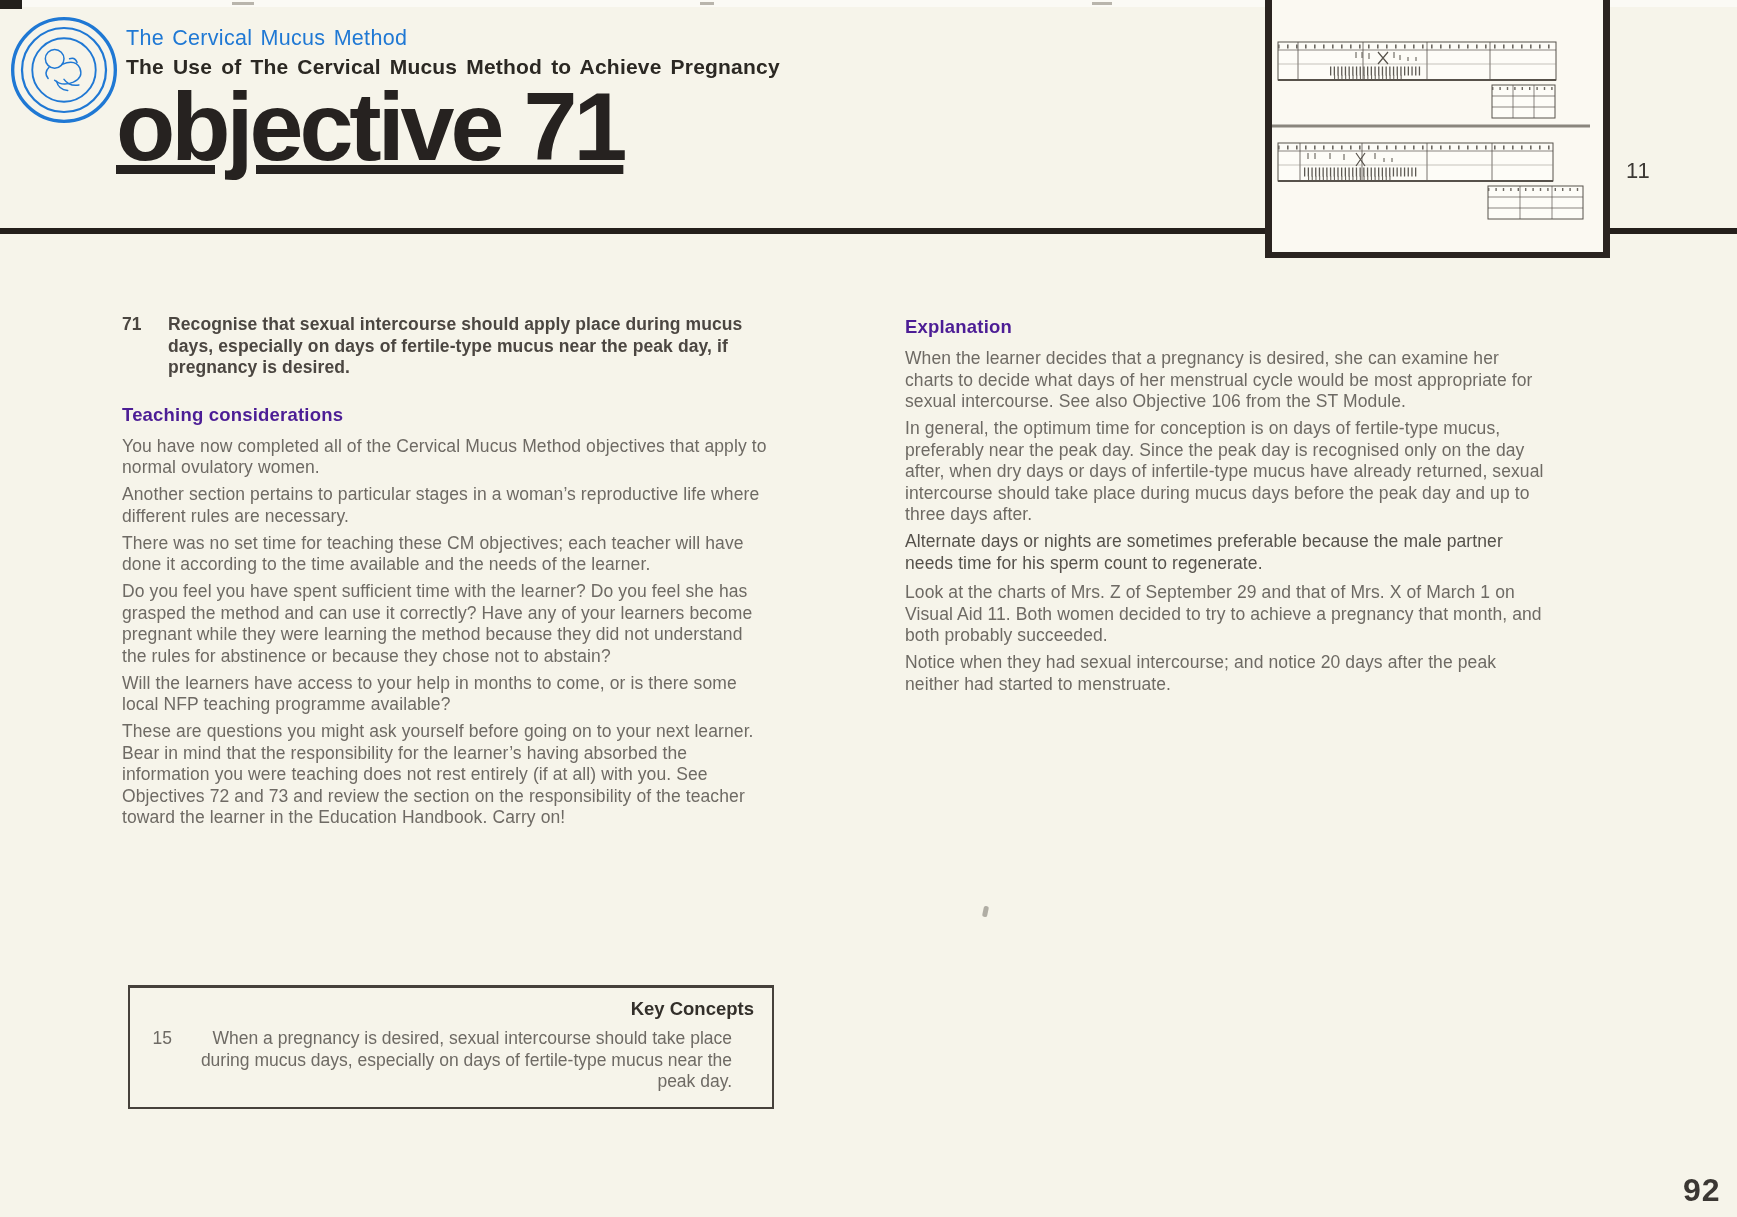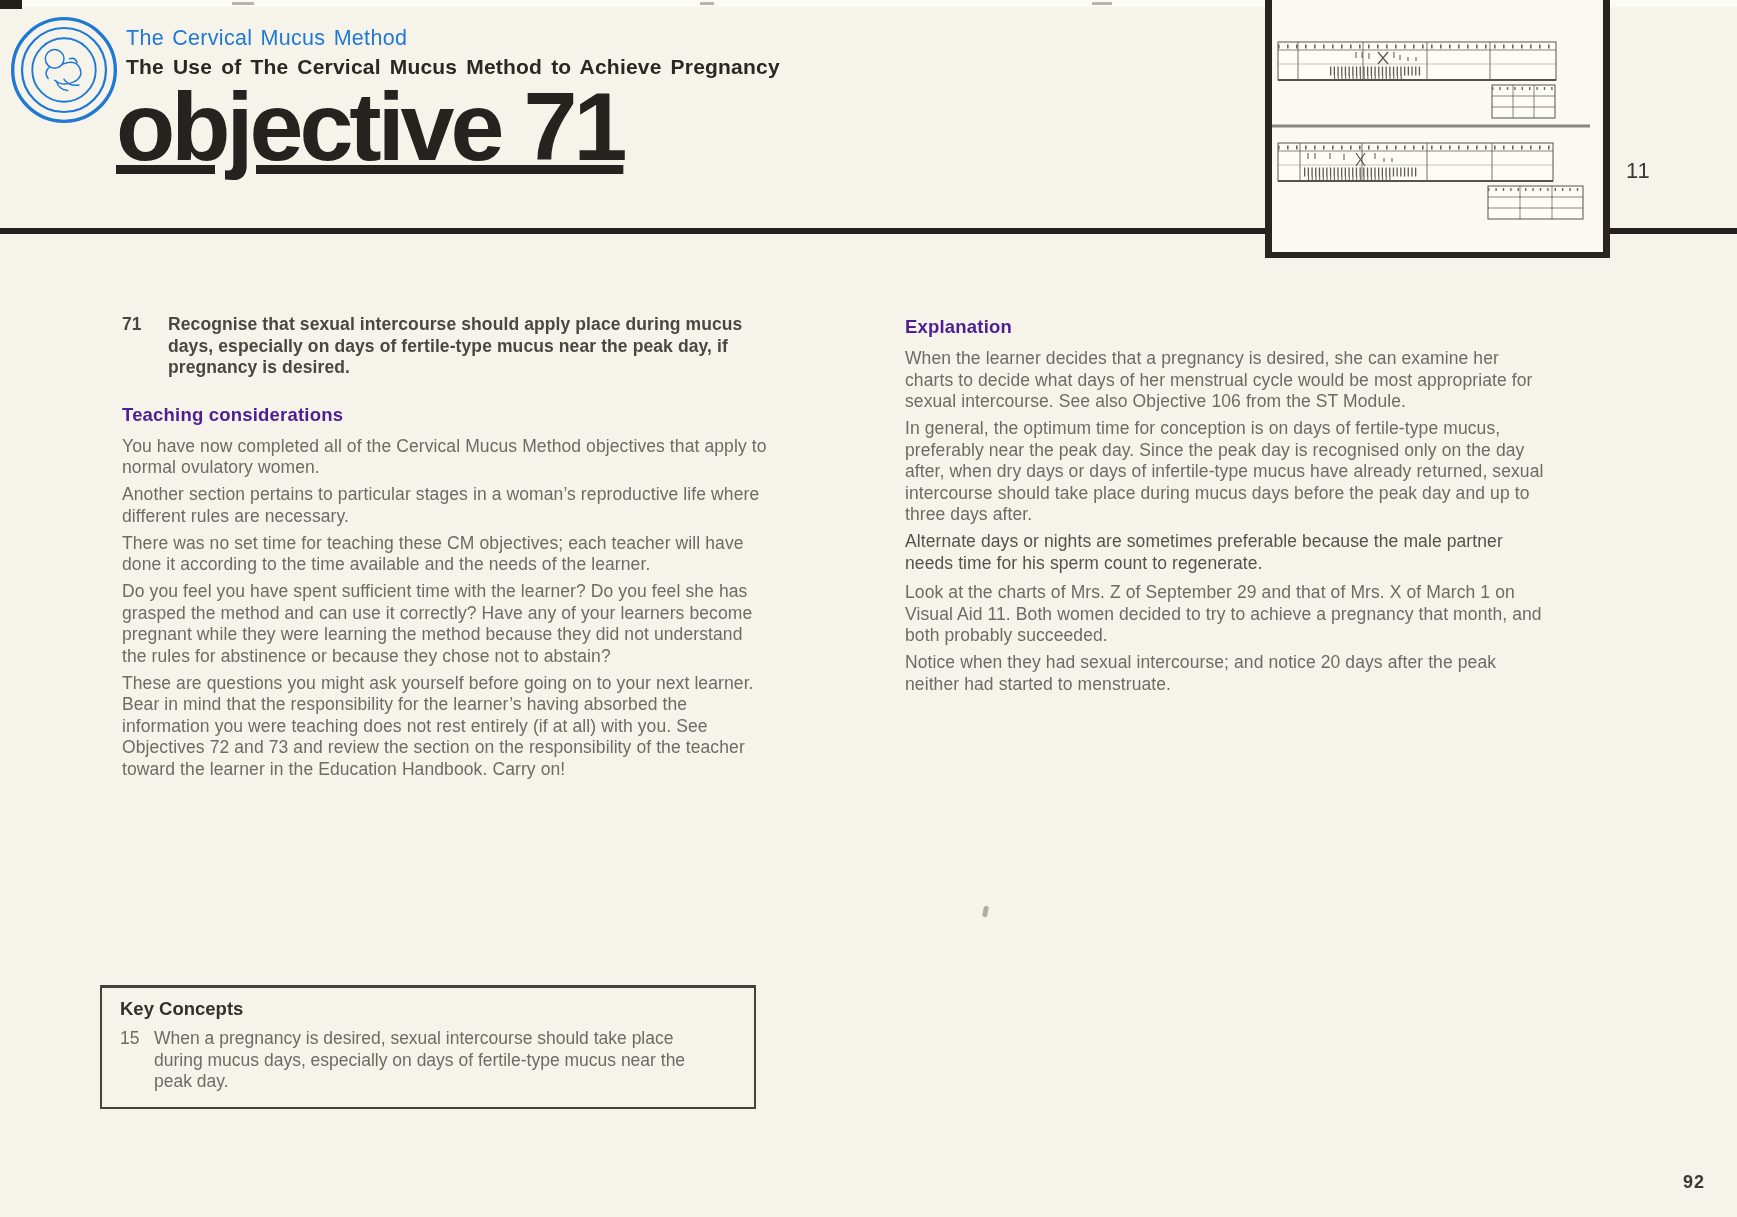--- a/index.html
+++ b/index.html
@@ -48,30 +48,31 @@
   .col-right{left:905px;top:316px;width:640px;}
   .statement-row{display:flex;margin-bottom:25px;color:#4b4641;font-weight:bold;letter-spacing:.1px;}
   .statement-num{width:46px;flex:0 0 46px;}
   .statement-text{width:578px;}
   .col h3{margin:0 0 10px 0;font-size:18.5px;line-height:22px;color:#4c1d95;letter-spacing:.2px;}
   .col p{margin:0 0 5.5px 0;}
   .col p.italic{color:#55514b;margin:3px 0 8px 0;}
 
   
   .key-box{
-    position:absolute;left:100px;top:985px;width:616px;min-height:92px;
+    position:absolute;left:128px;top:985px;width:616px;min-height:92px;
     border:2px solid #46413b;border-top-width:3px;
-    padding:10px 18px 14px 18px;
+    padding:10px 18px 14px 8px;
+    text-align:right;
   }
   .key-box h3{margin:0 0 8px 0;font-size:18.5px;color:#332f2a;}
   .key-item{display:flex;font-size:17.5px;line-height:21.5px;color:#6e6a64;}
   .key-num{width:34px;flex:0 0 34px;}
   .key-text{width:560px;}
 
-  .page-number{position:absolute;left:1683px;top:1172px;font-size:18px;font-weight:bold;color:#3b3733;letter-spacing:1px;}
+  .page-number{position:absolute;left:1683px;top:1172px;font-size:32px;font-weight:bold;color:#3b3733;letter-spacing:1px;}
 </style>
 </head>
 <body>
 
 <div class="page">
 
   <div class="top-strip"></div>
   <div class="corner-mark"></div>
   <div class="top-tick" style="left:232px;width:22px;"></div>
   <div class="top-tick" style="left:700px;width:14px;"></div>
@@ -177,20 +178,21 @@
   <div class="col col-left">
     <div class="statement-row">
       <div class="statement-num">71</div>
       <div class="statement-text">Recognise that sexual intercourse should apply place during mucus days, especially on days of fertile-type mucus near the peak day, if pregnancy is desired.</div>
     </div>
     <h3>Teaching considerations</h3>
     <p>You have now completed all of the Cervical Mucus Method objectives that apply to normal ovulatory women.</p>
     <p>Another section pertains to particular stages in a woman’s reproductive life where different rules are necessary.</p>
     <p>There was no set time for teaching these CM objectives; each teacher will have done it according to the time available and the needs of the learner.</p>
     <p>Do you feel you have spent sufficient time with the learner? Do you feel she has grasped the method and can use it correctly? Have any of your learners become pregnant while they were learning the method because they did not understand the rules for abstinence or because they chose not to abstain?</p>
+    <p>Will the learners have access to your help in months to come, or is there some local NFP teaching programme available?</p>
     <p>These are questions you might ask yourself before going on to your next learner. Bear in mind that the responsibility for the learner’s having absorbed the information you were teaching does not rest entirely (if at all) with you. See Objectives 72 and 73 and review the section on the responsibility of the teacher toward the learner in the Education Handbook. Carry on!</p>
   </div>
 
   <div class="col col-right">
     <h3>Explanation</h3>
     <p>When the learner decides that a pregnancy is desired, she can examine her charts to decide what days of her menstrual cycle would be most appropriate for sexual intercourse. See also Objective 106 from the ST Module.</p>
     <p>In general, the optimum time for conception is on days of fertile-type mucus, preferably near the peak day. Since the peak day is recognised only on the day after, when dry days or days of infertile-type mucus have already returned, sexual intercourse should take place during mucus days before the peak day and up to three days after.</p>
     <p class="italic">Alternate days or nights are sometimes preferable because the male partner needs time for his sperm count to regenerate.</p>
     <p>Look at the charts of Mrs. Z of September 29 and that of Mrs. X of March 1 on Visual Aid 11. Both women decided to try to achieve a pregnancy that month, and both probably succeeded.</p>
     <p>Notice when they had sexual intercourse; and notice 20 days after the peak neither had started to menstruate.</p>

